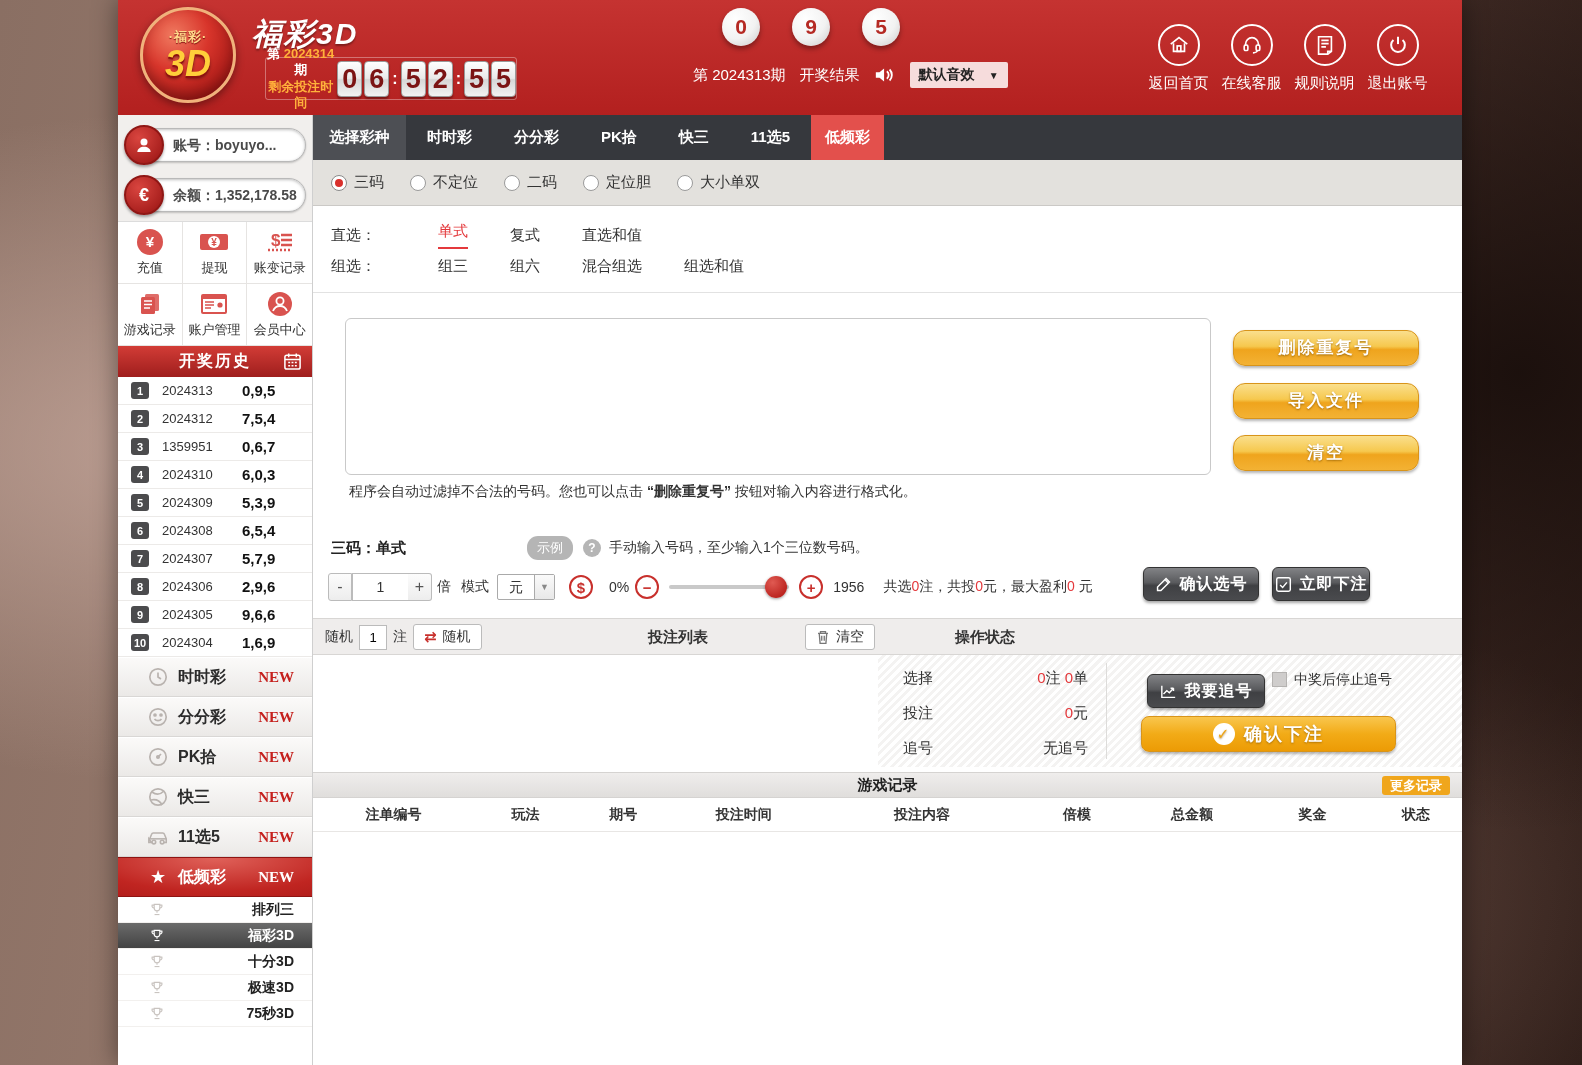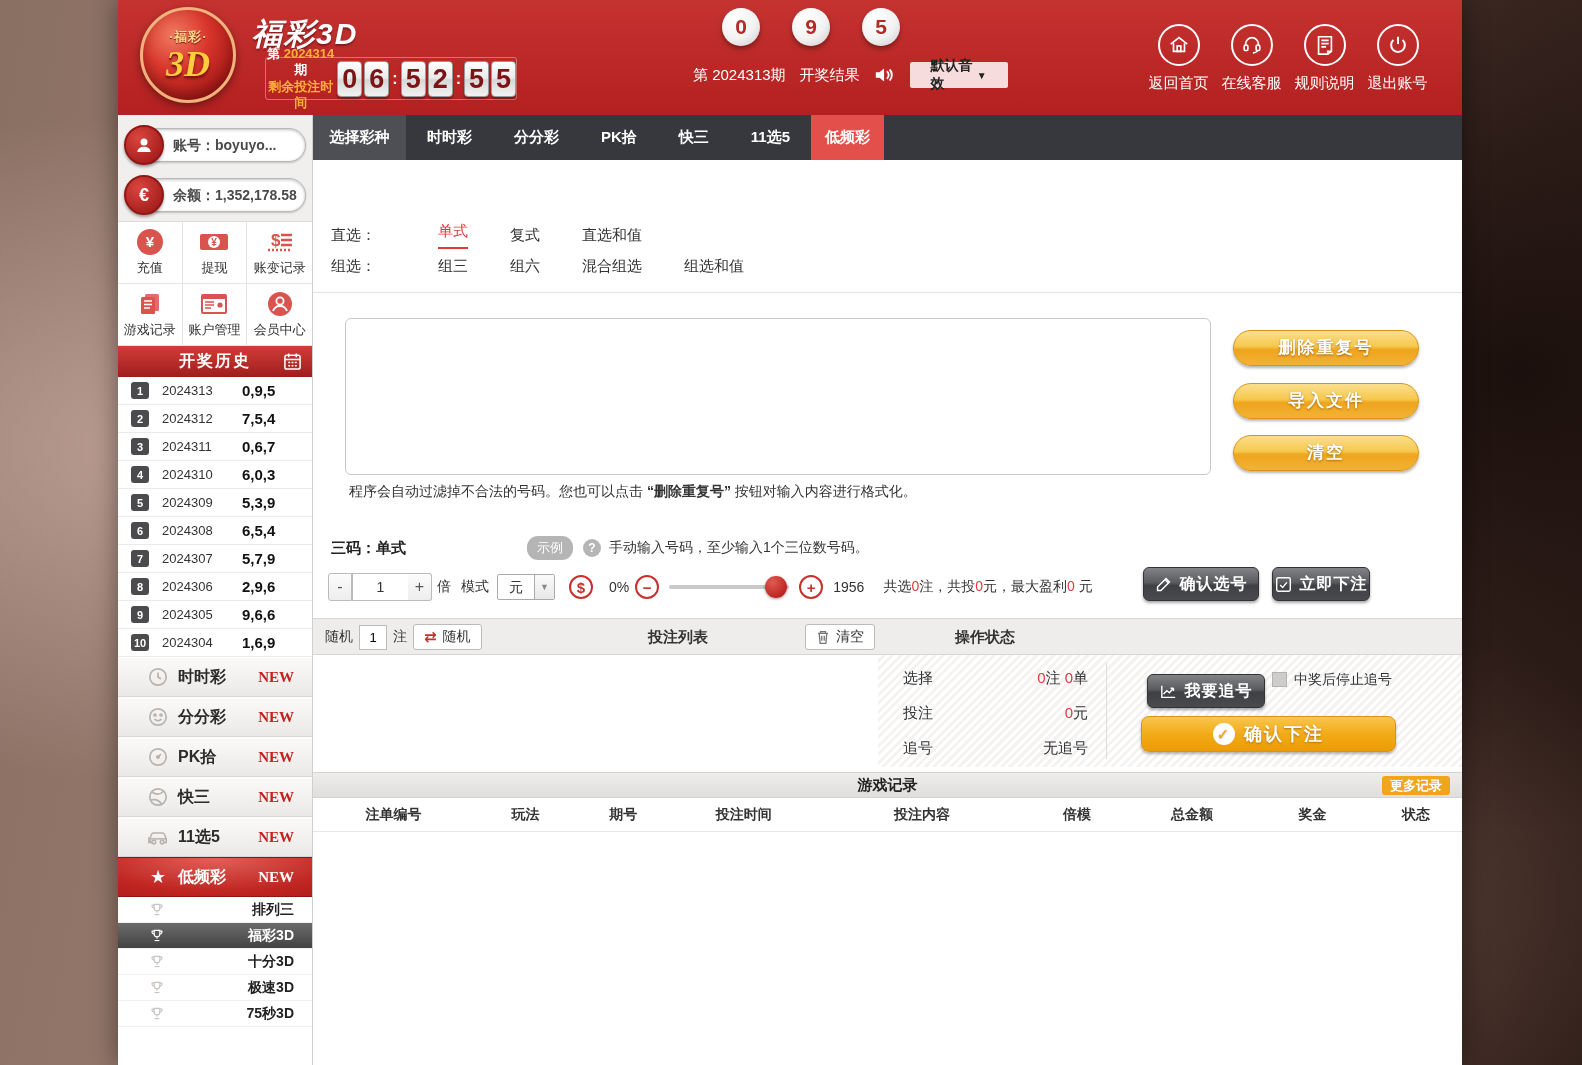--- a/index.html
+++ b/index.html
@@ -15,21 +15,21 @@
   }
   .app { position:absolute; left:118px; top:0; width:1344px; height:1065px;
     background:#fff; box-shadow:0 0 24px rgba(0,0,0,.45); }
 
   
   .topbar { position:absolute; left:0; top:0; width:100%; height:115px;
     background:linear-gradient(#c53331,#b3201f); }
   .logo-ball { position:absolute; left:22px; top:7px; width:96px; height:96px; border-radius:50%;
     background:radial-gradient(circle at 34% 28%, #f07a60 0%, #d8352b 40%, #9c1312 85%);
     border:3px solid #f0b27c; box-shadow:0 3px 8px rgba(0,0,0,.4), inset 0 -6px 12px rgba(0,0,0,.25);
-    display:flex; flex-direction:column; align-items:center; justify-content:center;font-family:Liberation Serif, serif; }
+    display:flex; flex-direction:column; align-items:center; justify-content:center; }
   .logo-cn { color:#ffd98a; font-size:13px; font-weight:bold; letter-spacing:1px;
     text-shadow:0 1px 1px #7a0d0d; }
   .logo-3d { color:#ffce3a; font-size:36px; font-weight:bold; font-style:italic; line-height:1;
     text-shadow:0 2px 0 #8f1010, 0 3px 3px rgba(0,0,0,.4); }
   .brand-title { position:absolute; left:134px; top:14px; color:#fff; font-size:30px;
     font-weight:bold; font-style:italic; letter-spacing:2px; text-shadow:0 2px 2px rgba(0,0,0,.35); }
   .timer-box { position:absolute; left:147px; top:57px; width:252px; height:43px;
     border:1px solid rgba(255,255,255,.35); border-radius:3px; display:flex; align-items:center; }
   .timer-text { width:150px; text-align:center; line-height:1.25; font-size:13px; font-weight:bold; color:#fff; }
   .timer-text .orange { color:#ffb13b; }
@@ -41,21 +41,21 @@
   .flip-sep { color:#fff; font-weight:bold; font-size:16px; margin:0 1px; }
   .balls { position:absolute; left:604px; top:8px; display:flex; gap:32px; }
   .ball { width:38px; height:38px; border-radius:50%;
     background:radial-gradient(circle at 35% 28%, #ffffff 0%, #f2f2f2 55%, #c9c9c9 100%);
     box-shadow:0 3px 5px rgba(0,0,0,.35); color:#b52a24; font-size:21px; font-weight:bold;
     display:flex; align-items:center; justify-content:center; }
   .result-line { position:absolute; left:575px; top:62px; height:26px; display:flex; align-items:center; gap:14px;
     color:#fff; font-size:15px; }
   .sound-icon svg { display:block; }
   .sound-select { width:98px; height:26px; background:#f6dcdc; border-radius:2px;
-    display:flex; align-items:center; justify-content:space-between; padding:0 21px;
+    display:flex; align-items:center; justify-content:space-between; padding:0 9px;
     color:#222; font-size:14px; font-weight:bold; cursor:pointer; }
   .sound-select .caret { font-size:10px; color:#222; }
   .topnav { position:absolute; right:0; top:24px; width:330px; display:flex; justify-content:space-between; padding:0 28px 0 10px; }
   .nav-item { width:76px; text-align:center; color:#fff; cursor:pointer; }
   .nav-circle { width:42px; height:42px; border-radius:50%; border:2px solid #fff; margin:0 auto 8px;
     display:flex; align-items:center; justify-content:center; }
   .nav-label { font-size:15px; }
 
   
   .sidebar { position:absolute; left:0; top:115px; width:195px; height:950px; background:#fff;
@@ -118,21 +118,21 @@
   .rdo.sel::after { content:""; position:absolute; left:3px; top:3px; width:8px; height:8px; border-radius:50%;
     background:#d9302c; }
   .mode-row { position:absolute; left:18px; display:flex; align-items:center; font-size:15px; color:#333; }
   .mode-label { width:107px; }
   .mode-link { margin-right:42px; cursor:pointer; color:#333; }
   .mode-link.active { color:#e4393c; padding-bottom:6px; border-bottom:2px solid #e4393c; }
   .sep { position:absolute; left:0; top:177px; width:100%; border-top:1px solid #e2e2e2; }
   .ticket { position:absolute; left:32px; top:203px; width:866px; height:157px;
     border:1px solid #c9c9c9; border-radius:6px; resize:none; font-size:15px; padding:8px;
     font-family:"Liberation Sans","DejaVu Sans",sans-serif; color:#333; outline:none; }
-  .gold-btn { position:absolute; left:920px; width:186px; height:36px; border-radius:18px;
+  .gold-btn { position:absolute; left:920px; width:186px; height:36px; border-radius:12px;
     background:linear-gradient(#fadf8d 0%, #f6c84e 45%, #efa41d 55%, #f3b234 100%);
     border:1px solid #d8941a; box-shadow:0 2px 3px rgba(0,0,0,.3);
     color:#fff; font-size:17px; font-weight:bold; text-align:center; line-height:34px;
     text-shadow:0 1px 2px rgba(140,90,0,.8); letter-spacing:2px; cursor:pointer; }
   .hint { position:absolute; left:36px; top:368px; font-size:14px; color:#333; }
   .hint b { font-weight:bold; }
   .entry-row { position:absolute; left:18px; top:421px; display:flex; align-items:center; font-size:15px; color:#222; }
   .entry-title { font-weight:bold; width:196px; }
   .pill-gray { background:#b5b5b5; color:#fff; font-size:13px; border-radius:11px; padding:3px 10px; cursor:pointer; }
   .qmark { width:18px; height:18px; border-radius:50%; background:#b5b5b5; color:#fff; font-size:12px;
@@ -387,21 +387,21 @@
           <span class="hist-period">2024313</span>
           <span class="hist-nums">0,9,5</span>
         </div>
       <div class="hist-row">
           <span class="hist-rank">2</span>
           <span class="hist-period">2024312</span>
           <span class="hist-nums">7,5,4</span>
         </div>
       <div class="hist-row">
           <span class="hist-rank">3</span>
-          <span class="hist-period">2024311</span>
+          <span class="hist-period">1359951</span>
           <span class="hist-nums">0,6,7</span>
         </div>
       <div class="hist-row">
           <span class="hist-rank">4</span>
           <span class="hist-period">2024310</span>
           <span class="hist-nums">6,0,3</span>
         </div>
       <div class="hist-row">
           <span class="hist-rank">5</span>
           <span class="hist-period">2024309</span>
@@ -558,20 +558,42 @@
     <div class="tabs">
       <div class="tab first">选择彩种</div>
       <div class="tab">时时彩</div>
       <div class="tab">分分彩</div>
       <div class="tab">PK拾</div>
       <div class="tab">快三</div>
       <div class="tab">11选5</div>
       <div class="tab active">低频彩</div>
     </div>
 
+    <div class="radio-row">
+      <span class="radio-opt">
+          <span class="rdo sel"></span>
+          <span>三码</span>
+        </span>
+      <span class="radio-opt">
+          <span class="rdo"></span>
+          <span>不定位</span>
+        </span>
+      <span class="radio-opt">
+          <span class="rdo"></span>
+          <span>二码</span>
+        </span>
+      <span class="radio-opt">
+          <span class="rdo"></span>
+          <span>定位胆</span>
+        </span>
+      <span class="radio-opt">
+          <span class="rdo"></span>
+          <span>大小单双</span>
+        </span>
+    </div>
 
     <div class="mode-row" style="top:107px;">
       <span class="mode-label">直选：</span>
       <span class="mode-link active">单式</span>
       <span class="mode-link">复式</span>
       <span class="mode-link">直选和值</span>
     </div>
     <div class="mode-row" style="top:142px;">
       <span class="mode-label">组选：</span>
       <span class="mode-link">组三</span>

